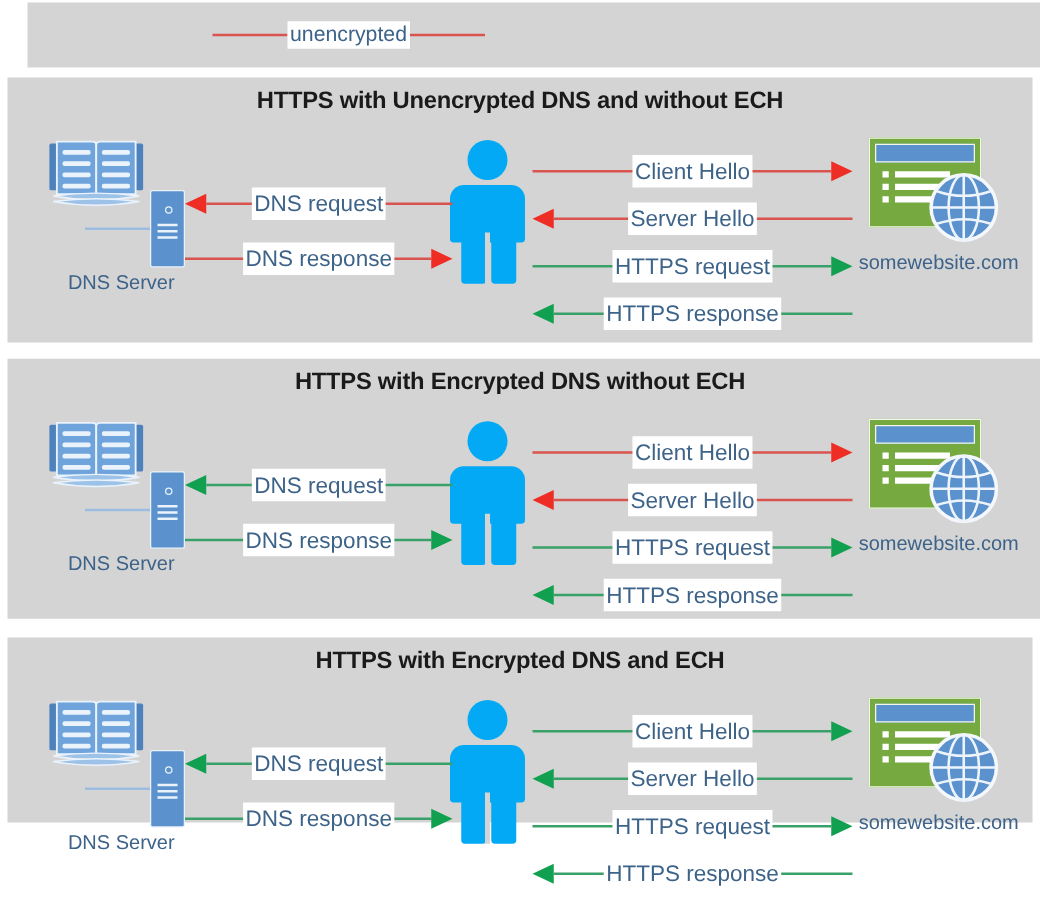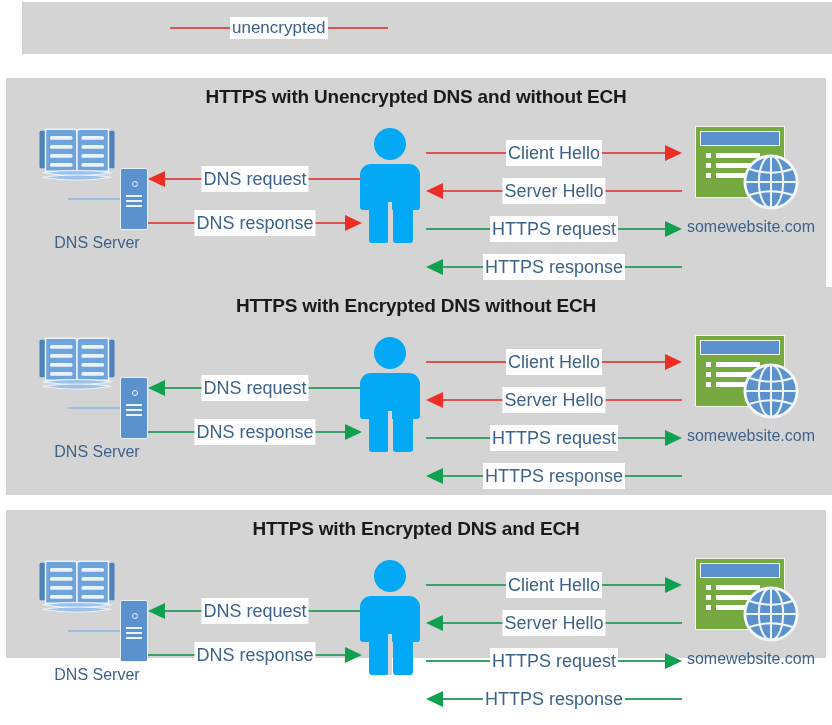--- a/index.html
+++ b/index.html
@@ -53,21 +53,21 @@
     white-space: nowrap;
   }
 
   
   .panel {
     position: absolute;
     left: 6px;
     width: 820px;
     background: #d4d4d4;
   }
-  #panel-0 { top: 78px;  height: 212px; }
+  #panel-0 { top: 62px;  height: 212px; }
   #panel-1 { top: 287px; height: 208px; padding-left: 40px; }
   #panel-2 { top: 510px; height: 148px; }
 
   .panel-title {
     position: absolute;
     left: 0;
     top: 8px;
     width: 820px;
     text-align: center;
     font-size: 19px;

